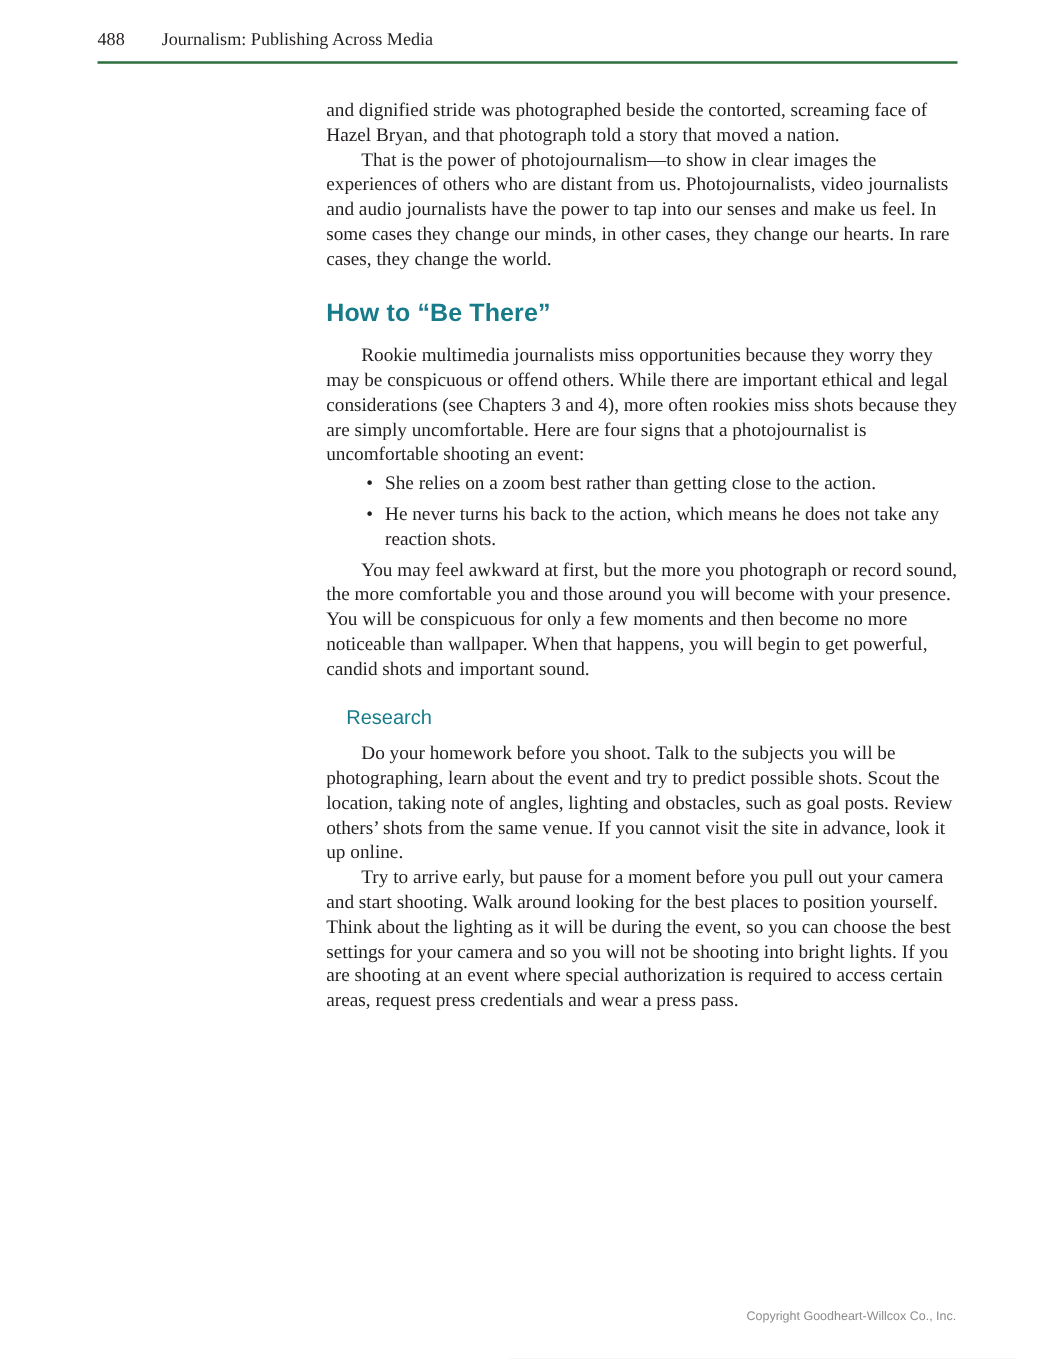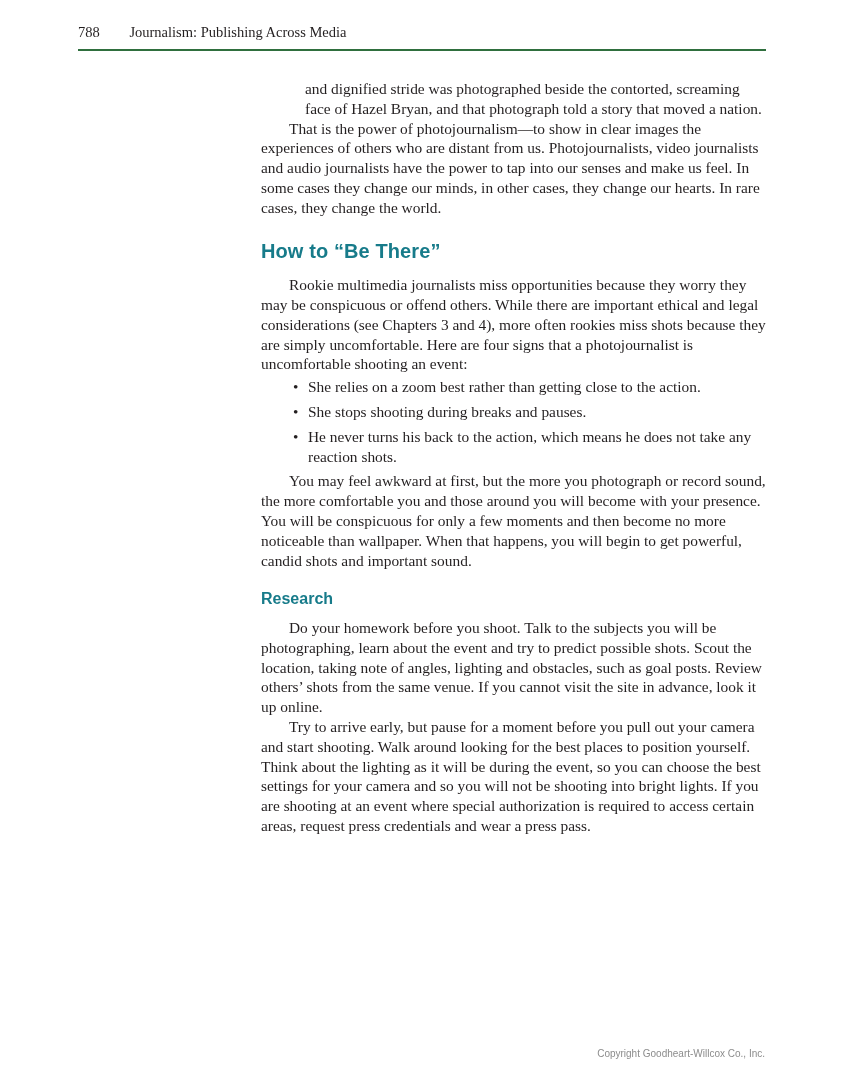--- a/index.html
+++ b/index.html
@@ -39,36 +39,35 @@
     width: 505px;
     font-size: 15.4px;
     line-height: 1.285;
   }
   .content p {
     margin: 0;
     text-indent: 28px;
   }
   .content p.noindent {
     text-indent: 0;
-    margin-left: 44px;
   }
   h2.section-heading {
     font-family: "Liberation Sans", sans-serif;
     font-weight: bold;
     font-size: 20px;
     color: #177b8a;
     margin: 21px 0 11px 0;
     letter-spacing: 0.1px;
   }
   h3.subsection-heading {
     font-family: "Liberation Sans", sans-serif;
-    font-weight: bold;
+    font-weight: normal;
     font-size: 16px;
     color: #177b8a;
-    margin: 19px 0 8px 0;
+    margin: 19px 0 8px 16px;
   }
   ul.bullet-list {
     list-style: none;
     margin: 3px 0 4px 0;
     padding: 0 0 0 47px;
   }
   ul.bullet-list li {
     position: relative;
     margin: 0 0 5px 0;
   }
@@ -87,36 +86,35 @@
     color: #8c8c8c;
     margin-left: 46px;
   }
 </style>
 </head>
 <body>
 
 <div class="page">
 
   <header class="running-head">
-    <span class="folio">788</span>
+    <span class="folio">488</span>
     <span class="running-title">Journalism: Publishing Across Media</span>
   </header>
 
   <main class="content">
 
     <p class="noindent">and dignified stride was photographed beside the contorted, screaming face of Hazel Bryan, and that photograph told a story that moved a nation.</p>
     <p>That is the power of photojournalism—to show in clear images the experiences of others who are distant from us. Photojournalists, video journalists and audio journalists have the power to tap into our senses and make us feel. In some cases they change our minds, in other cases, they change our hearts. In rare cases, they change the world.</p>
 
     <h2 class="section-heading">How to “Be There”</h2>
 
     <p>Rookie multimedia journalists miss opportunities because they worry they may be conspicuous or offend others. While there are important ethical and legal considerations (see Chapters 3 and 4), more often rookies miss shots because they are simply uncomfortable. Here are four signs that a photojournalist is uncomfortable shooting an event:</p>
 
     <ul class="bullet-list">
       <li>She relies on a zoom best rather than getting close to the action.</li>
-      <li>She stops shooting during breaks and pauses.</li>
       <li>He never turns his back to the action, which means he does not take any reaction shots.</li>
     </ul>
 
     <p>You may feel awkward at first, but the more you photograph or record sound, the more comfortable you and those around you will become with your presence. You will be conspicuous for only a few moments and then become no more noticeable than wallpaper. When that happens, you will begin to get powerful, candid shots and important sound.</p>
 
     <h3 class="subsection-heading">Research</h3>
     <p>Do your homework before you shoot. Talk to the subjects you will be photographing, learn about the event and try to predict possible shots. Scout the location, taking note of angles, lighting and obstacles, such as goal posts. Review others’ shots from the same venue. If you cannot visit the site in advance, look it up online.</p>
 
     <p>Try to arrive early, but pause for a moment before you pull out your camera and start shooting. Walk around looking for the best places to position yourself. Think about the lighting as it will be during the event, so you can choose the best settings for your camera and so you will not be shooting into bright lights. If you are shooting at an event where special authorization is required to access certain areas, request press credentials and wear a press pass.</p>
 

